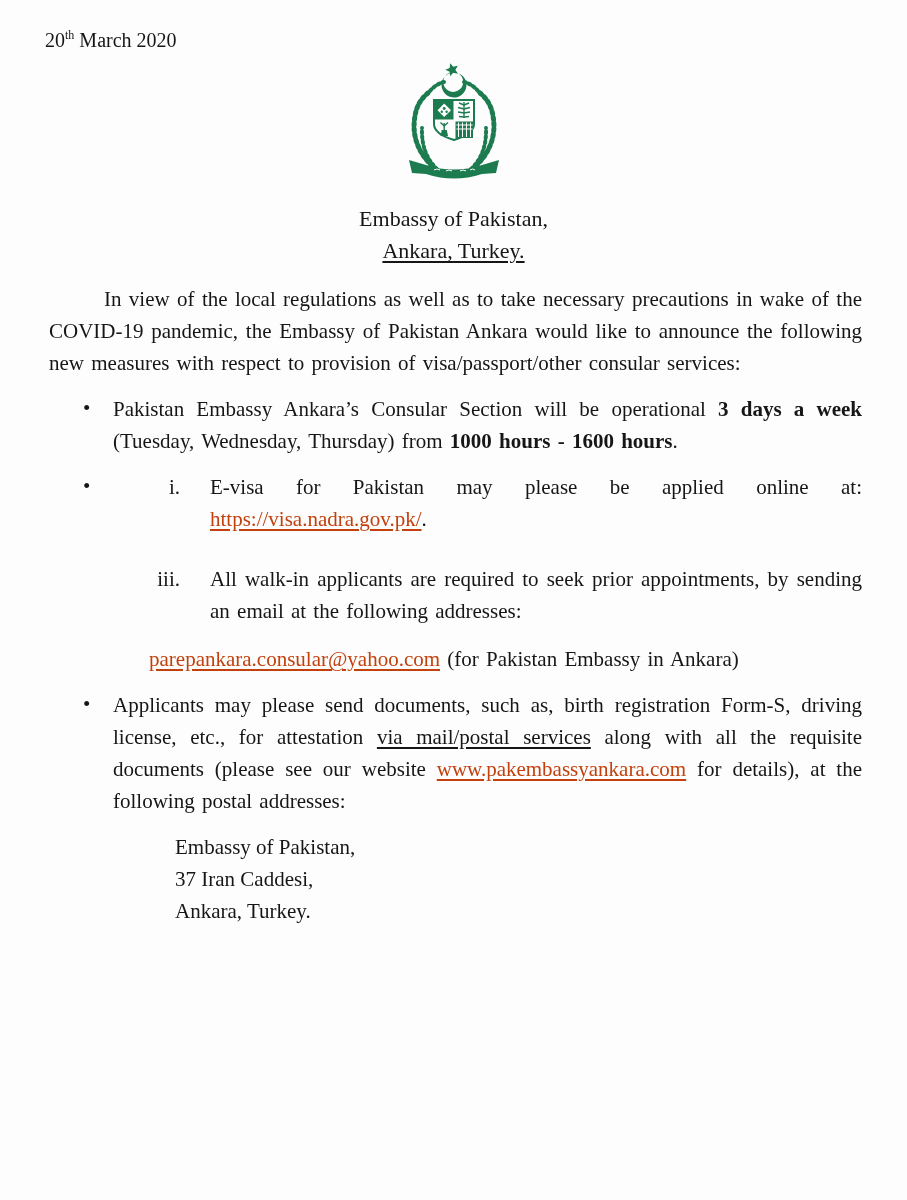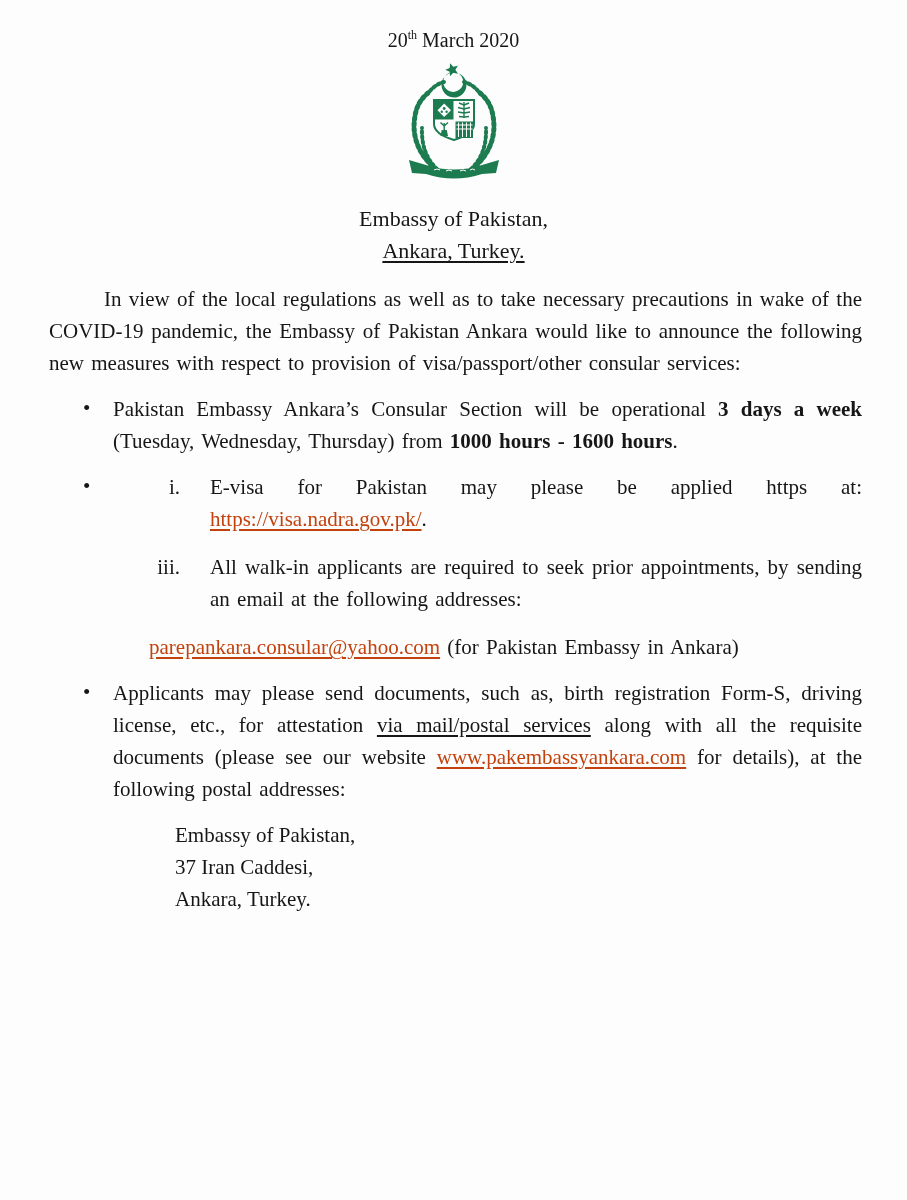--- a/index.html
+++ b/index.html
@@ -4,36 +4,36 @@
 <style>
   html,body { margin:0; padding:0; background:#ffffff; }
   .page {
     width:907px; height:1200px; box-sizing:border-box;
     background:#fdfdfd; color:#161616;
     font-family:"Liberation Serif", serif;
     font-size:21px; line-height:32px;
     padding:26px 45px 10px 45px;
     overflow:hidden; position:relative;
   }
-  .date-row { text-align:center; font-size:20px; line-height:28px; }
+  .date-row { text-align:left; font-size:20px; line-height:28px; }
   .date-row sup { font-size:12px; line-height:0; }
   .emblem-wrap { width:116px; margin:8px auto 0 auto; }
   .letterhead { text-align:center; font-size:22px; line-height:32px; margin-top:12px; }
   .underline { text-decoration:underline; text-underline-offset:3px; }
   .doc-title {
     margin:22px 0 0 0; font-size:21px; font-weight:bold; text-align:center;
     text-decoration:underline; text-underline-offset:3px; line-height:32px;
   }
   .para { margin:16px 0 0 4px; text-align:justify; word-spacing:2px; }
   .intro { text-indent:55px; }
   .bullet { position:relative; padding-left:68px; margin-top:14px; text-align:justify; word-spacing:2px; }
   .bullet .bmark { position:absolute; left:38px; top:-1px; }
   .roman { position:relative; padding-left:165px; margin-top:14px; text-align:justify; word-spacing:2px; }
   .roman .rmark { position:absolute; left:60px; width:75px; text-align:right; }
-  .gap-before { margin-top:16px; }
+  .gap-before { margin-top:28px; }
   .email-line { margin-top:16px; padding-left:100px; }
   .address { margin-top:14px; padding-left:130px; }
   .address .addr-line { margin-top:0; }
   .address .addr-line:first-child { margin-top:0; }
   b { font-weight:bold; }
   .link { color:#c2410c; text-decoration:underline; text-underline-offset:3px; cursor:pointer; }
 </style>
 </head>
 <body>
 
@@ -128,21 +128,21 @@
     <span class="bmark">•</span>
     <span>Pakistan Embassy Ankara’s Consular Section will be operational </span><b>3 days a week</b><span> (Tuesday, Wednesday, Thursday) from </span><b>1000 hours - 1600 hours</b><span>.</span>
   </div>
 
   <div class="bullet">
     <span class="bmark">•</span>
   </div>
 
   <div class="roman">
     <span class="rmark">i.</span>
-    <span>E-visa for Pakistan may please be applied https at: </span><span class="link">https://visa.nadra.gov.pk/</span><span>.</span>
+    <span>E-visa for Pakistan may please be applied online at: </span><span class="link">https://visa.nadra.gov.pk/</span><span>.</span>
   </div>
 
 
   <div class="roman gap-before">
     <span class="rmark">iii.</span>
     <span>All walk-in applicants are required to seek prior appointments, by sending an email at the following addresses:</span>
   </div>
 
   <p class="para email-line">
     <span class="link">parepankara.consular@yahoo.com</span><span> (for Pakistan Embassy in Ankara)</span>

